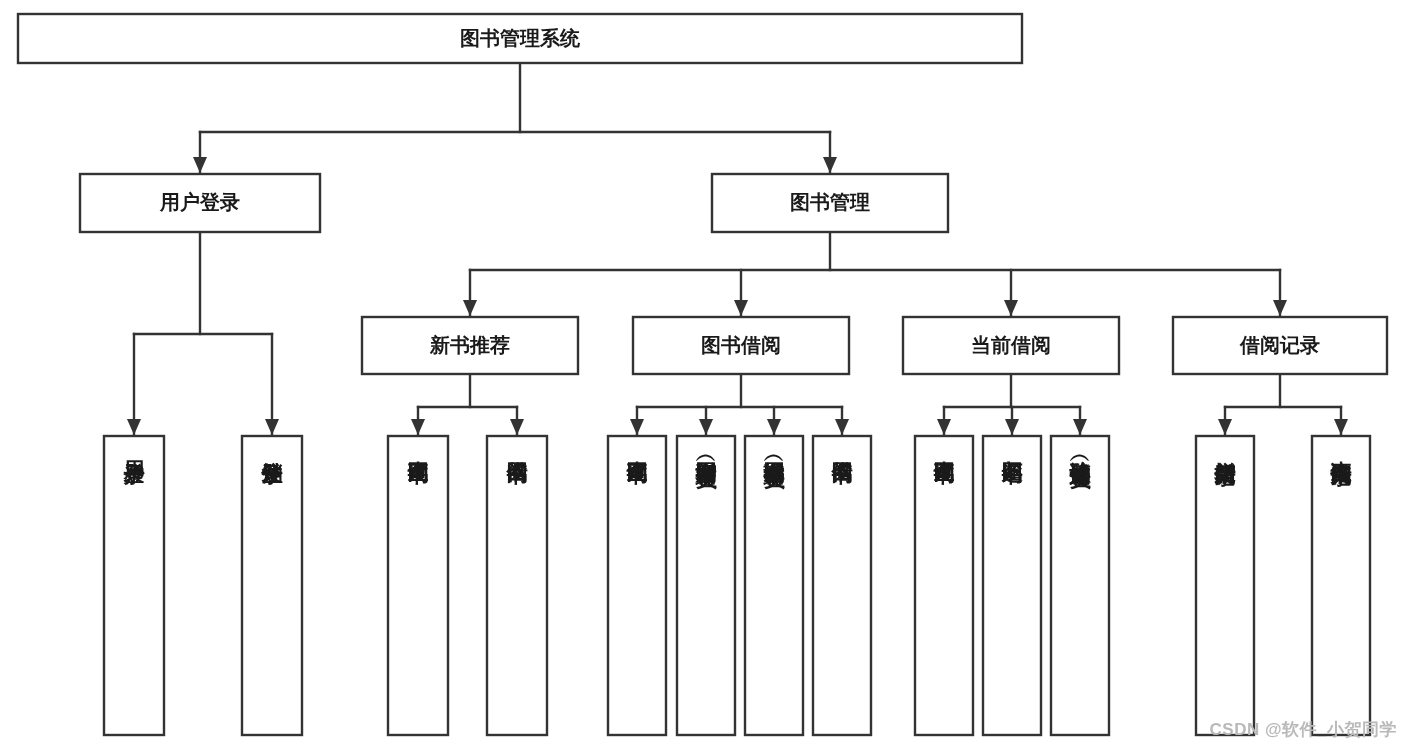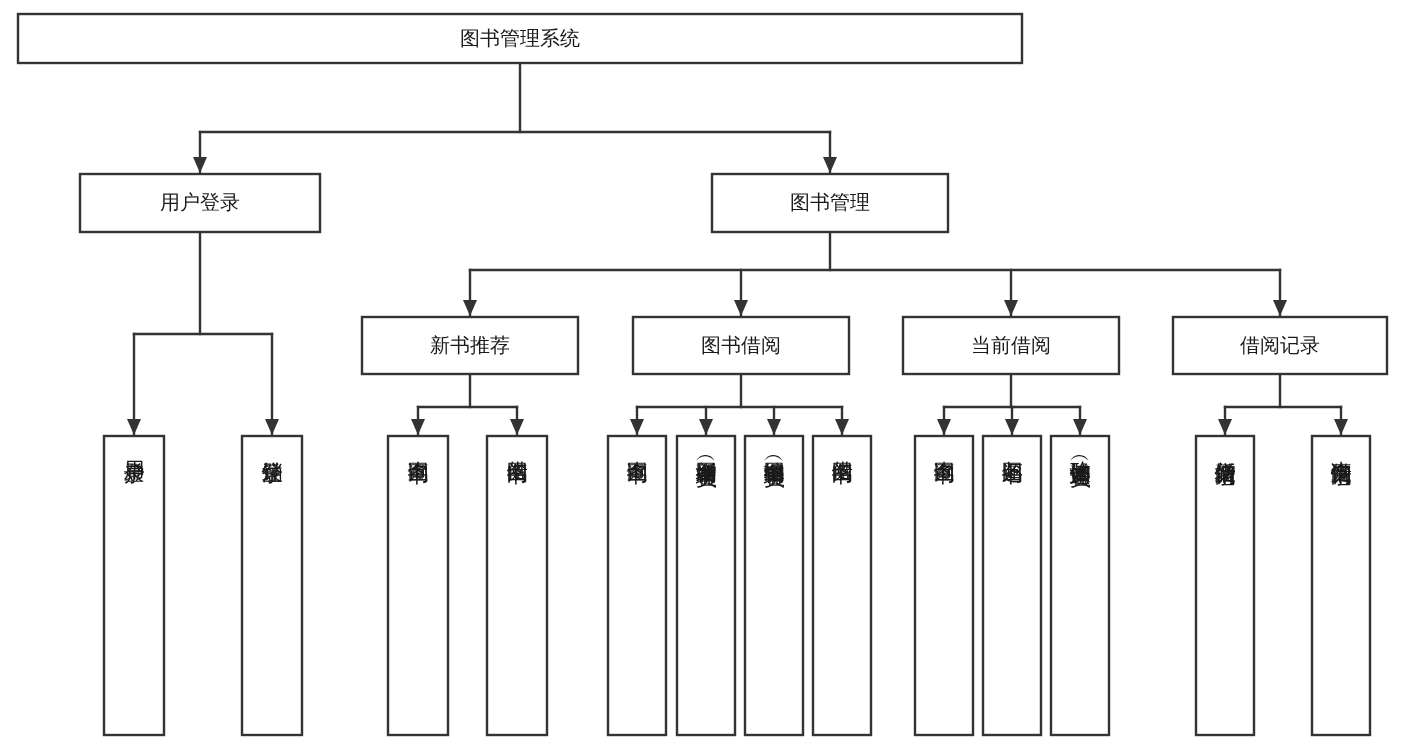--- a/index.html
+++ b/index.html
@@ -12,20 +12,21 @@
     width: 1405px;
     height: 747px;
     font-family: "Liberation Sans", "DejaVu Sans", sans-serif;
     overflow: hidden;
     position: relative;
   }
   #diagram-root {
     position: relative;
     width: 1405px;
     height: 747px;
+    font-weight: bold;
   }
   svg#flow-svg {
     position: absolute;
     left: 0;
     top: 0;
     width: 1405px;
     height: 747px;
     display: block;
   }
   .node-box {
@@ -204,13 +205,14 @@
       <div class="leaf-label-wrap" style="left: 1051px; top: 444px; width: 58px; height: 287px;">
         <span class="leaf-label">确认归还（管理员）</span>
       </div>
       <div class="leaf-label-wrap" style="left: 1196px; top: 444px; width: 58px; height: 287px;">
         <span class="leaf-label">新增借阅记录</span>
       </div>
       <div class="leaf-label-wrap" style="left: 1312px; top: 444px; width: 58px; height: 287px;">
         <span class="leaf-label">查询借阅记录</span>
       </div>
     </div>
+  <div class="watermark">CSDN @软件_小贺同学</div>
 </div>
 
 </body></html>

